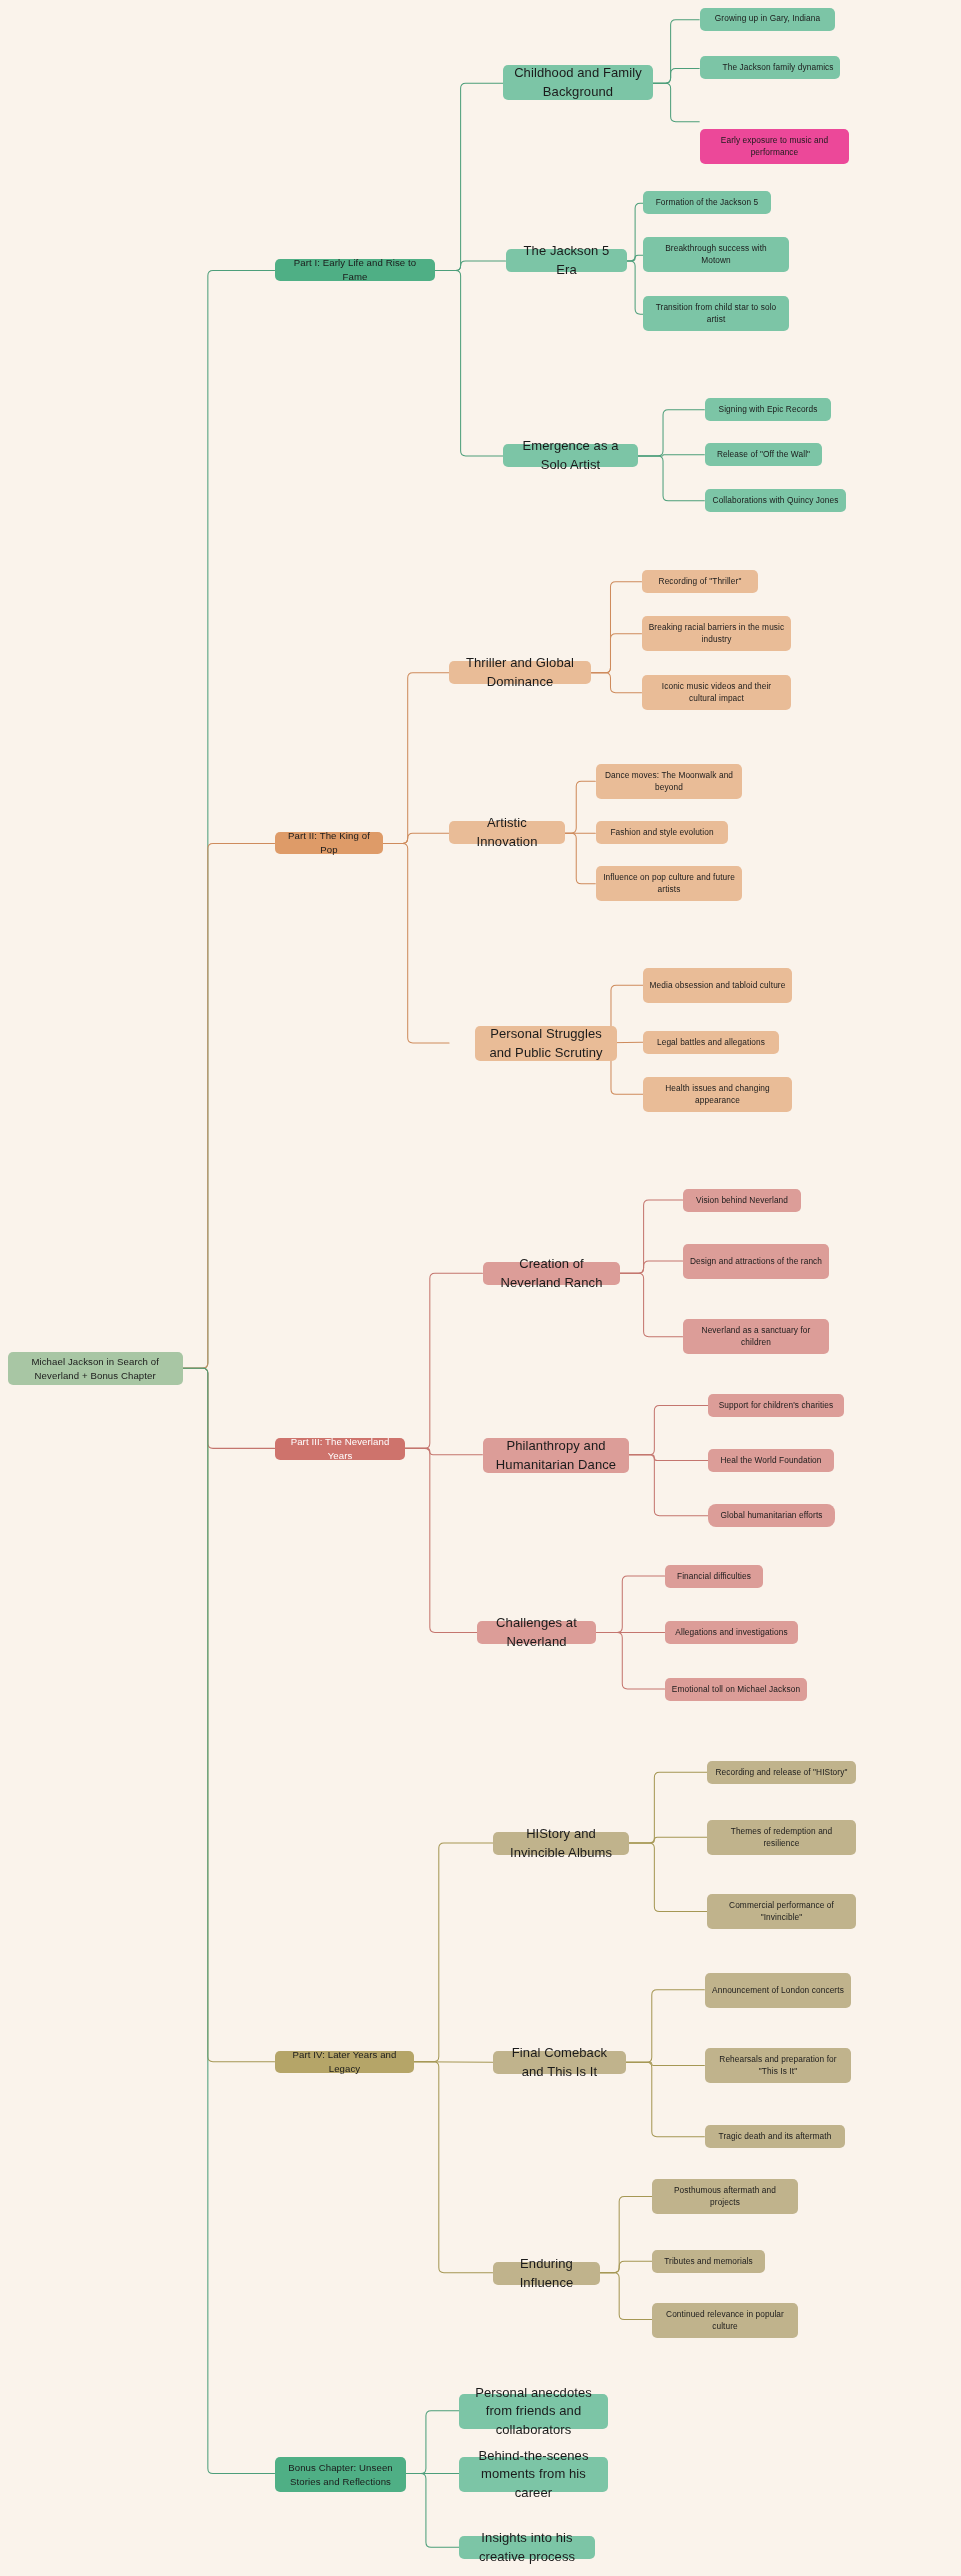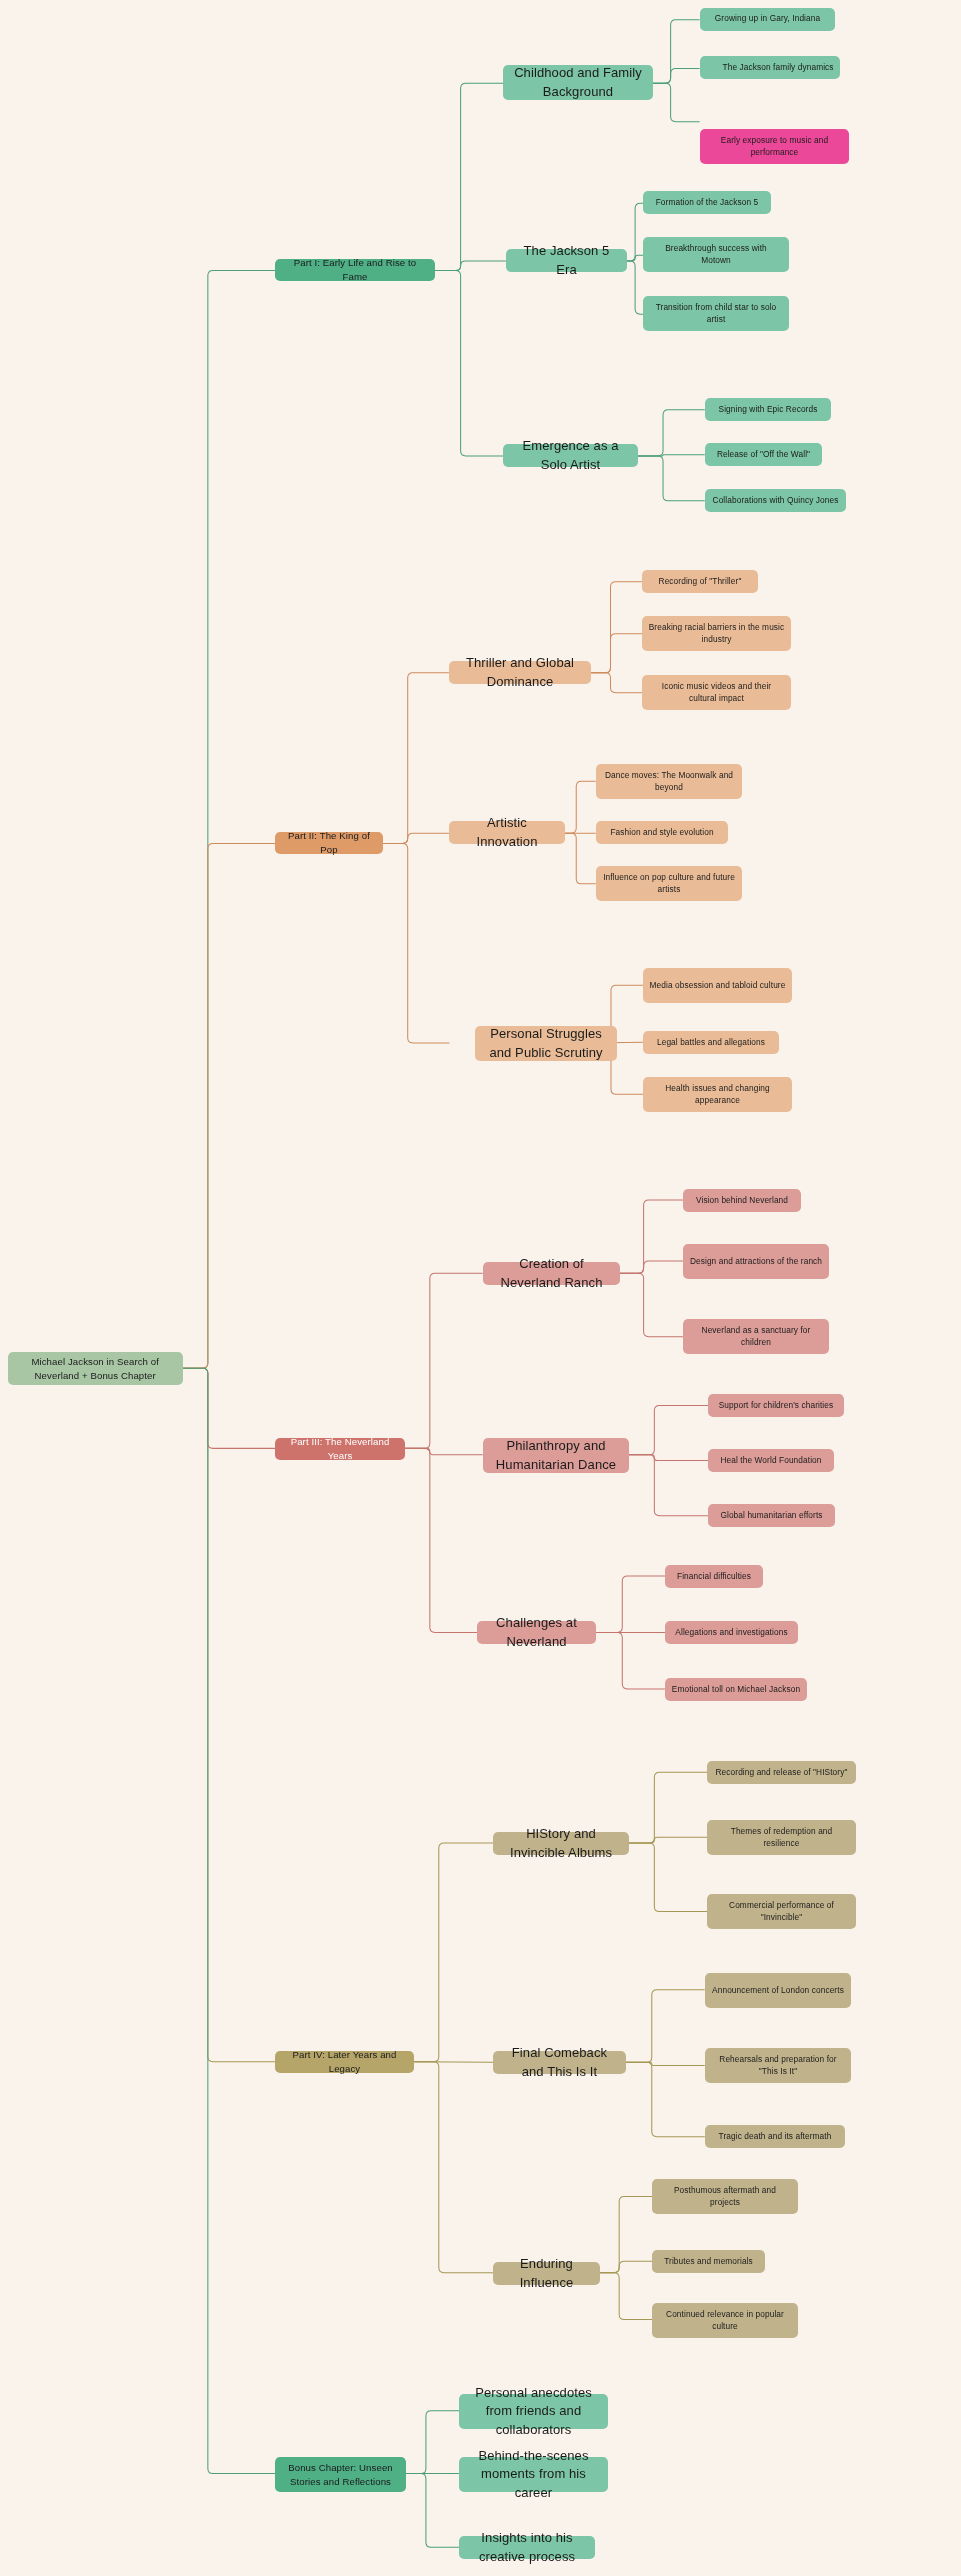--- a/index.html
+++ b/index.html
@@ -207,21 +207,21 @@
       </div>
       <div class="node lvl2" style="left: 483px; top: 1438px; width: 146px; min-height: 35px; height: 35px; background: rgb(220, 157, 152);">
         <span>Philanthropy and Humanitarian Dance</span>
       </div>
       <div class="node lvl3" style="left: 708px; top: 1394px; width: 136px; min-height: 23px; height: 23px; background: rgb(220, 157, 152);">
         <span>Support for children's charities</span>
       </div>
       <div class="node lvl3" style="left: 708px; top: 1449px; width: 126px; min-height: 23px; height: 23px; background: rgb(220, 157, 152);">
         <span>Heal the World Foundation</span>
       </div>
-      <div class="node lvl3" style="left: 708px; top: 1504px; width: 127px; min-height: 23px; height: 23px; background: rgb(220, 157, 152);">
+      <div class="node lvl3" style="left: 708px; top: 1504px; width: 127px; min-height: 23px; height: 23px; background: rgb(220, 157, 152); border-radius: 8px;">
         <span>Global humanitarian efforts</span>
       </div>
       <div class="node lvl2" style="left: 477px; top: 1621px; width: 119px; min-height: 23px; height: 23px; background: rgb(220, 157, 152);">
         <span>Challenges at Neverland</span>
       </div>
       <div class="node lvl3" style="left: 665px; top: 1565px; width: 98px; min-height: 23px; height: 23px; background: rgb(220, 157, 152);">
         <span>Financial difficulties</span>
       </div>
       <div class="node lvl3" style="left: 665px; top: 1621px; width: 133px; min-height: 23px; height: 23px; background: rgb(220, 157, 152);">
         <span>Allegations and investigations</span>

